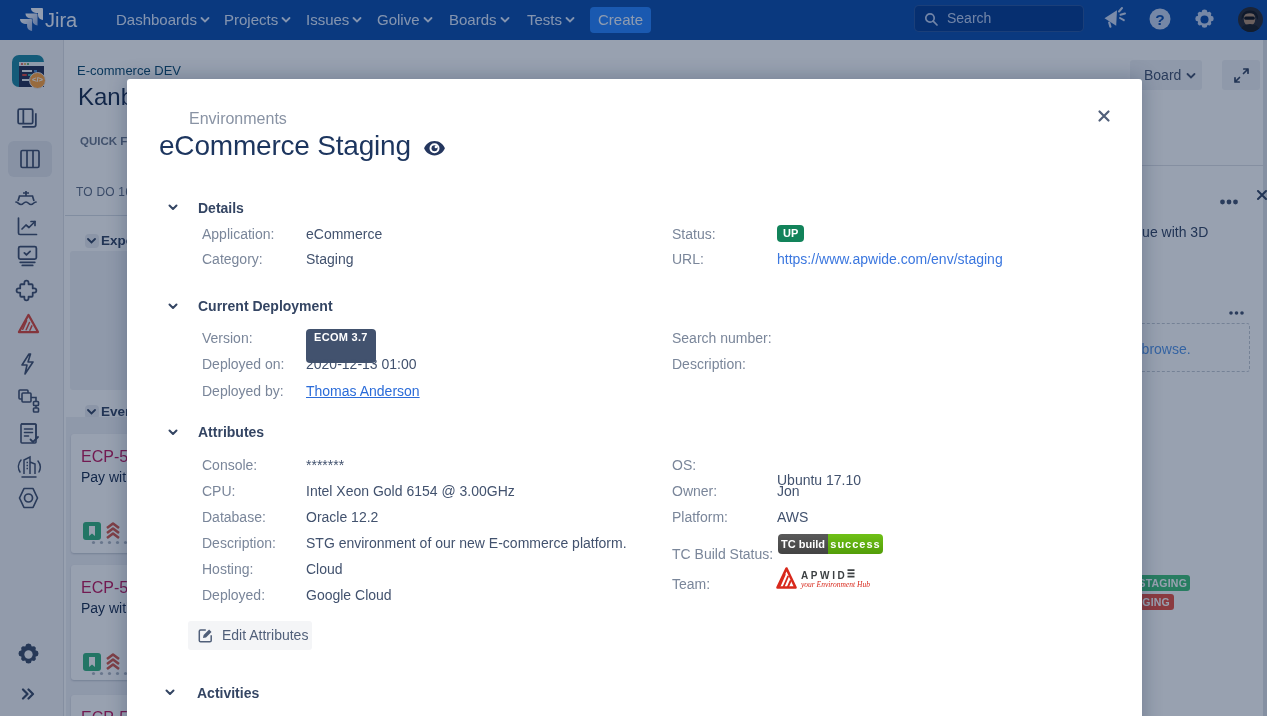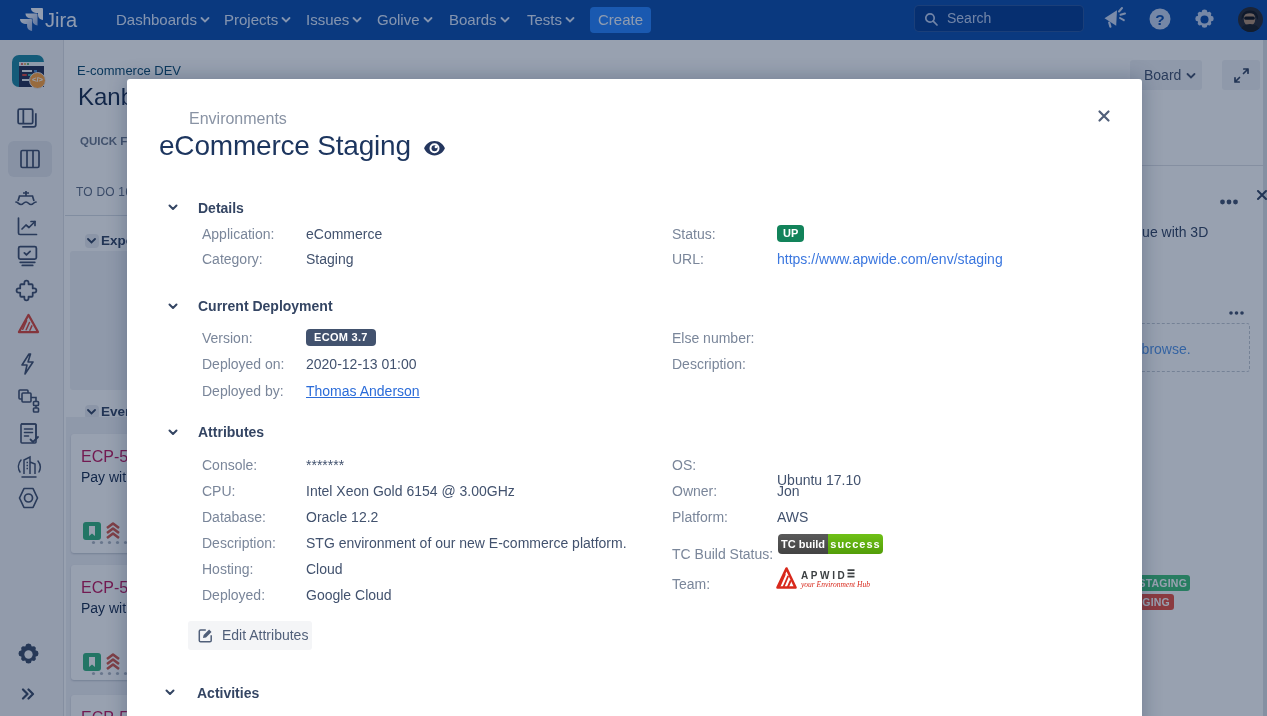--- a/index.html
+++ b/index.html
@@ -46,21 +46,21 @@
 #modal { position:absolute; left:127px; top:79px; width:1015px; height:700px; background:#fff; border-radius:3px; box-shadow:0 0 20px rgba(9,30,66,0.3); }
 #modal .envlbl { position:absolute; left:33px; top:31px; font-size:16px; color:#8993A4;margin-left:29px; }
 #modal h1 { position:absolute; left:32px; top:51px; font-size:28px; font-weight:500; color:#1C355E; letter-spacing:-0.2px; }
 .mclose { position:absolute; left:970px; top:30px; width:14px; height:14px; }
 .sechdr { position:absolute; font-size:14px; font-weight:700; color:#344563;margin-left:12px; }
 .schev { position:absolute; width:10px; height:7px; }
 .lbl { position:absolute; font-size:14px; color:#7A869A; }
 .val { position:absolute; font-size:14px; color:#42526E; }
 .link { position:absolute; font-size:14px; color:#3B77DF; }
 .badge-up { position:absolute; background:#12835A; color:#fff; font-size:11px; font-weight:700; border-radius:4px; padding:2px 6px 3px; }
-.badge-ver { position:absolute; background:#42526E; color:#fff; font-size:11px; font-weight:700; border-radius:4px; padding:2px 8px 3px; letter-spacing:0.3px; }
+.badge-ver { position:absolute; background:#42526E; color:#fff; font-size:11px; font-weight:700; border-radius:4px; padding:2px 8px 20px; letter-spacing:0.3px; }
 #editbtn { position:absolute; left:61px; top:542px; width:124px; height:29px; background:#F4F5F7; border-radius:3px; color:#505F79; font-size:14px; }
 </style>
 </head>
 <body>
 <div id="stage">
   <div id="nav">
     <svg class="abs" style="left:20px;top:8px" width="23" height="23" viewBox="0 0 24 24">
       <defs>
         <linearGradient id="jg" x1="0" y1="0" x2="1" y2="1">
           <stop offset="0" stop-color="#fff"></stop>
@@ -342,21 +342,21 @@
     <div class="val" style="left:179px;top:172px">Staging</div>
     <div class="lbl" style="left:545px;top:172px">URL:</div>
     <div class="link" style="left:650px;top:172px">https://www.apwide.com/env/staging</div>
 
     <svg class="schev" style="left:41px;top:224px" viewBox="0 0 10 7">
         <path d="M1.5 1.5L5 5l3.5-3.5" stroke="#344563" stroke-width="2" fill="none" stroke-linecap="round" stroke-linejoin="round"></path>
       </svg>
     <div class="sechdr" style="left:59px;top:219px">Current Deployment</div>
     <div class="lbl" style="left:75px;top:251px">Version:</div>
     <div class="badge-ver" style="left:179px;top:250px">ECOM 3.7</div>
-    <div class="lbl" style="left:545px;top:251px">Else number:</div>
+    <div class="lbl" style="left:545px;top:251px">Search number:</div>
     <div class="lbl" style="left:75px;top:277px">Deployed on:</div>
     <div class="val" style="left:179px;top:277px">2020-12-13 01:00</div>
     <div class="lbl" style="left:545px;top:277px">Description:</div>
     <div class="lbl" style="left:75px;top:304px">Deployed by:</div>
     <div class="link" style="left:179px;top:304px;color:#2B6CD9;text-decoration:underline">Thomas Anderson</div>
 
     <svg class="schev" style="left:41px;top:350px" viewBox="0 0 10 7">
         <path d="M1.5 1.5L5 5l3.5-3.5" stroke="#344563" stroke-width="2" fill="none" stroke-linecap="round" stroke-linejoin="round"></path>
       </svg>
     <div class="sechdr" style="left:59px;top:345px">Attributes</div>

